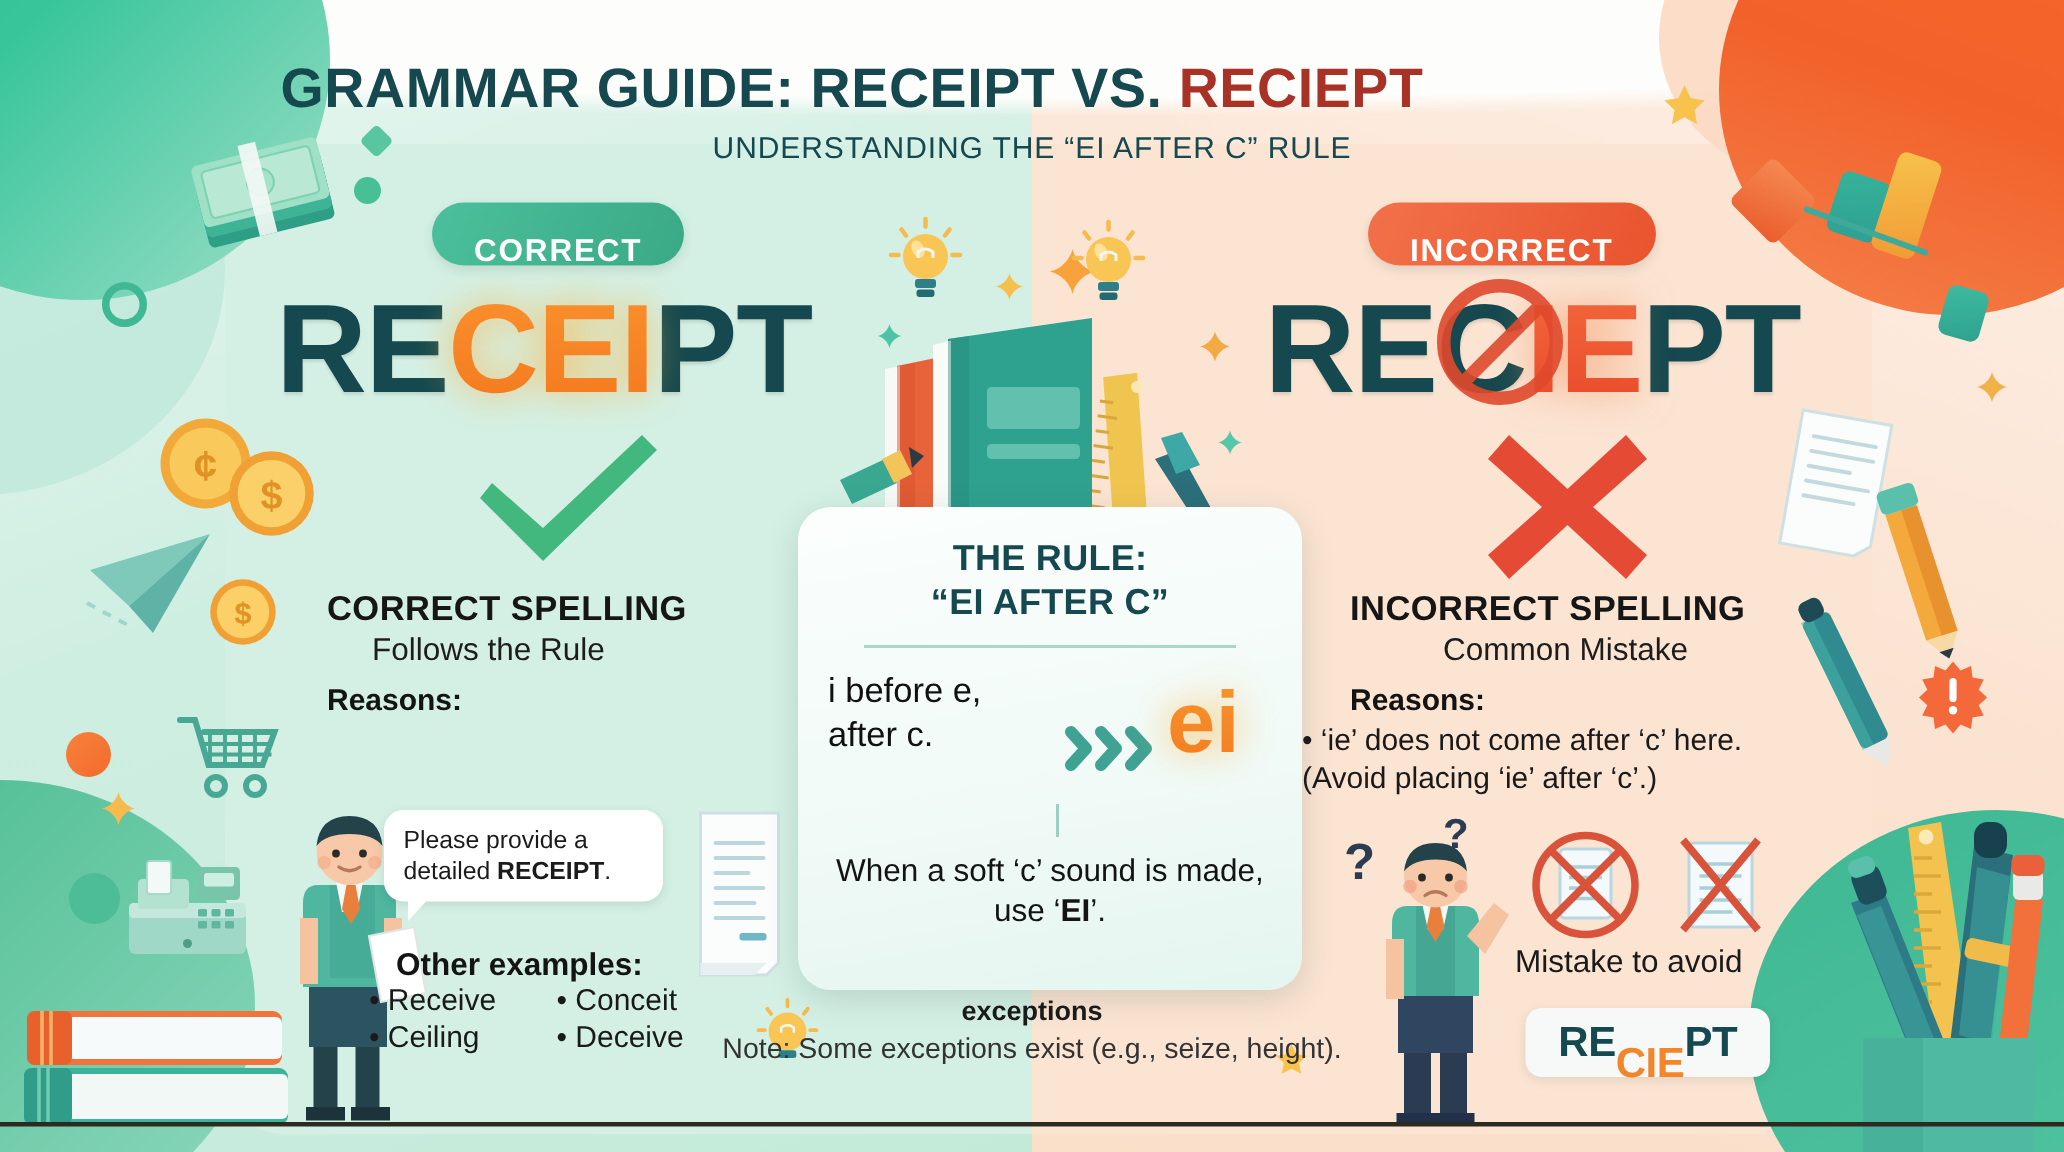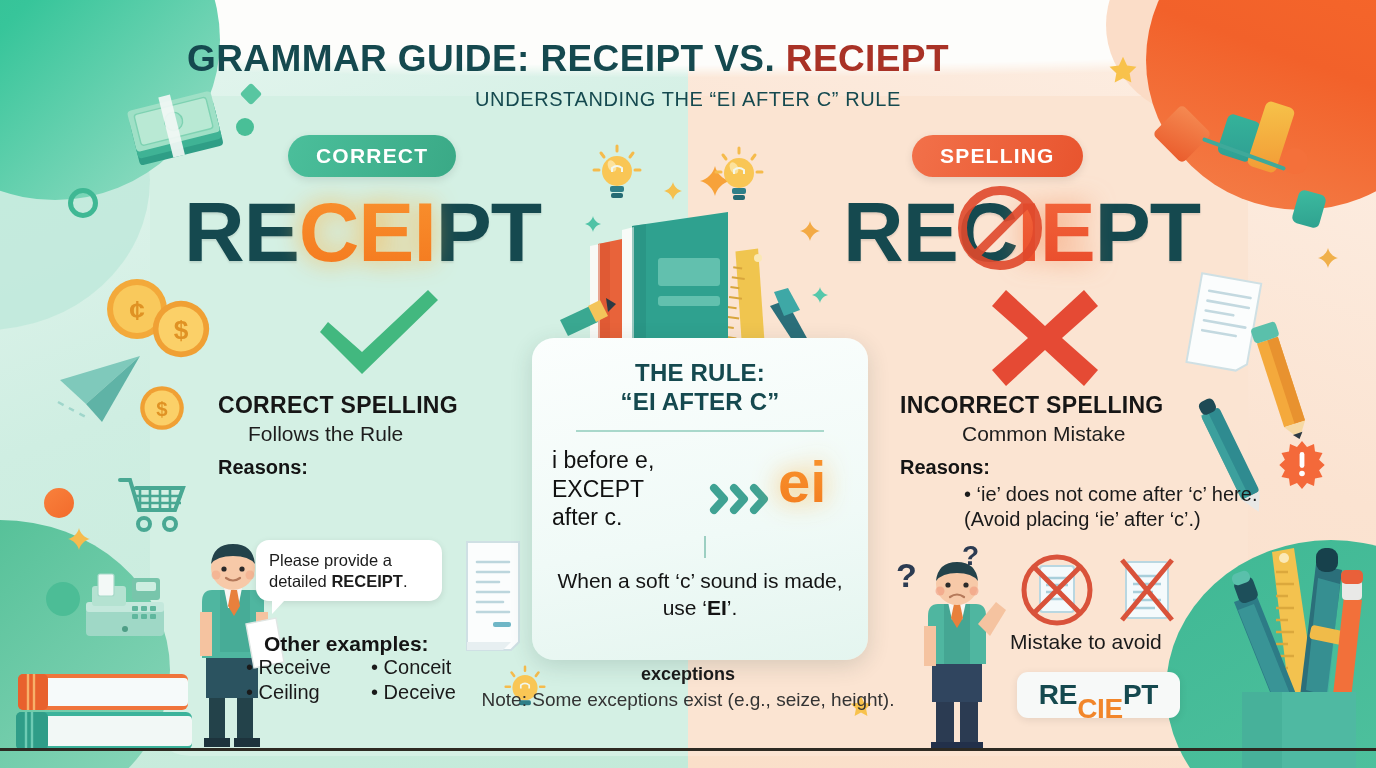--- a/index.html
+++ b/index.html
@@ -86,21 +86,21 @@
   .subtitle {
     position: absolute; left: 0; top: 88px; width: 1376px;
     text-align: center; font-size: 20px; font-weight: 500;
     letter-spacing: .6px; color: #15494f;
   }
 
   
   .badge {
     position: absolute; height: 42px; line-height: 42px;
     border-radius: 21px; color: #fff; font-size: 21px; font-weight: 700;
-    letter-spacing: 1.2px; text-align: center; padding: 0 28px;
+    letter-spacing: 1.2px; text-align: center; padding: 12px 28px;
     box-shadow: 0 3px 8px rgba(0,0,0,.10);
   }
   .badge-correct {
     left: 288px; top: 135px;
     background: linear-gradient(110deg, #4bbf9b, #3aa986);
   }
   .badge-incorrect {
     left: 912px; top: 135px;
     background: linear-gradient(110deg, #f2714a, #e8542e);
   }
@@ -538,21 +538,21 @@
     <path fill="#3ca58f" d="M30 168h40v76H30z" opacity=".4"></path>
     <rect x="30" y="168" width="114" height="76" rx="8" fill="none"></rect>
   </svg>
 
   <div class="title">
     <span>GRAMMAR GUIDE: RECEIPT VS. </span><span class="bad">RECIEPT</span>
   </div>
   <div class="subtitle">UNDERSTANDING THE “EI AFTER C” RULE</div>
 
   <div class="badge badge-correct">CORRECT</div>
-  <div class="badge badge-incorrect">SPELLING</div>
+  <div class="badge badge-incorrect">INCORRECT</div>
 
   <div class="bigword left"><span class="t-teal">RE</span><span class="t-orange">CEI</span><span class="t-teal">PT</span></div>
 
   <div class="bigword right"><span class="t-teal">REC</span><span class="t-red">IE</span><span class="t-teal">PT</span></div>
   <div class="no-sign"></div>
 
   <svg class="check" width="136" height="92" viewBox="0 0 136 92">
     <path fill="#42b87f" d="M10 46 L18 36 L52 66 L118 4 L128 14 L52 88 Z"></path>
   </svg>
   <svg class="cross" width="114" height="104" viewBox="0 0 114 104">
@@ -571,38 +571,37 @@
   <div class="ex-list">
     <span>• Receive</span>
     <span>• Conceit</span>
     <span>• Ceiling</span>
     <span>• Deceive</span>
   </div>
 
   <div class="col-head" style="left:900px;top:392px;">INCORRECT SPELLING</div>
   <div class="col-sub" style="left:962px;top:422px;">Common Mistake</div>
   <div class="col-reasons" style="left:900px;top:456px;">Reasons:</div>
-  <div class="col-bullet" style="left:964px;top:482px;width:330px;">• ‘ie’ does not come after ‘c’ here. (Avoid placing ‘ie’ after ‘c’.)</div>
+  <div class="col-bullet" style="left:868px;top:482px;width:330px;">• ‘ie’ does not come after ‘c’ here. (Avoid placing ‘ie’ after ‘c’.)</div>
 
   <div class="mistake-label">Mistake to avoid</div>
   <div class="mistake-chip">
     <span class="chip-teal">RE</span>
       <span class="chip-orange">CIE</span>
       <span class="chip-teal">PT</span>
   </div>
 
   <div class="rule-card">
     <div class="rule-title">
       <div>THE RULE:</div>
       <div>“EI AFTER C”</div>
     </div>
     <div class="rule-div"></div>
     <div class="rule-left">
       <div>i before e,</div>
-      <div>EXCEPT</div>
       <div>after c.</div>
     </div>
     <svg class="chev" width="72" height="38" viewBox="0 0 72 38">
       <g fill="none" stroke="#3fa293" stroke-width="8" stroke-linecap="round" stroke-linejoin="round">
         <path d="M6 8l10 11L6 30"></path>
         <path d="M26 8l10 11-10 11"></path>
         <path d="M46 8l10 11-10 11"></path>
       </g>
     </svg>
     <div class="ei">ei</div>

